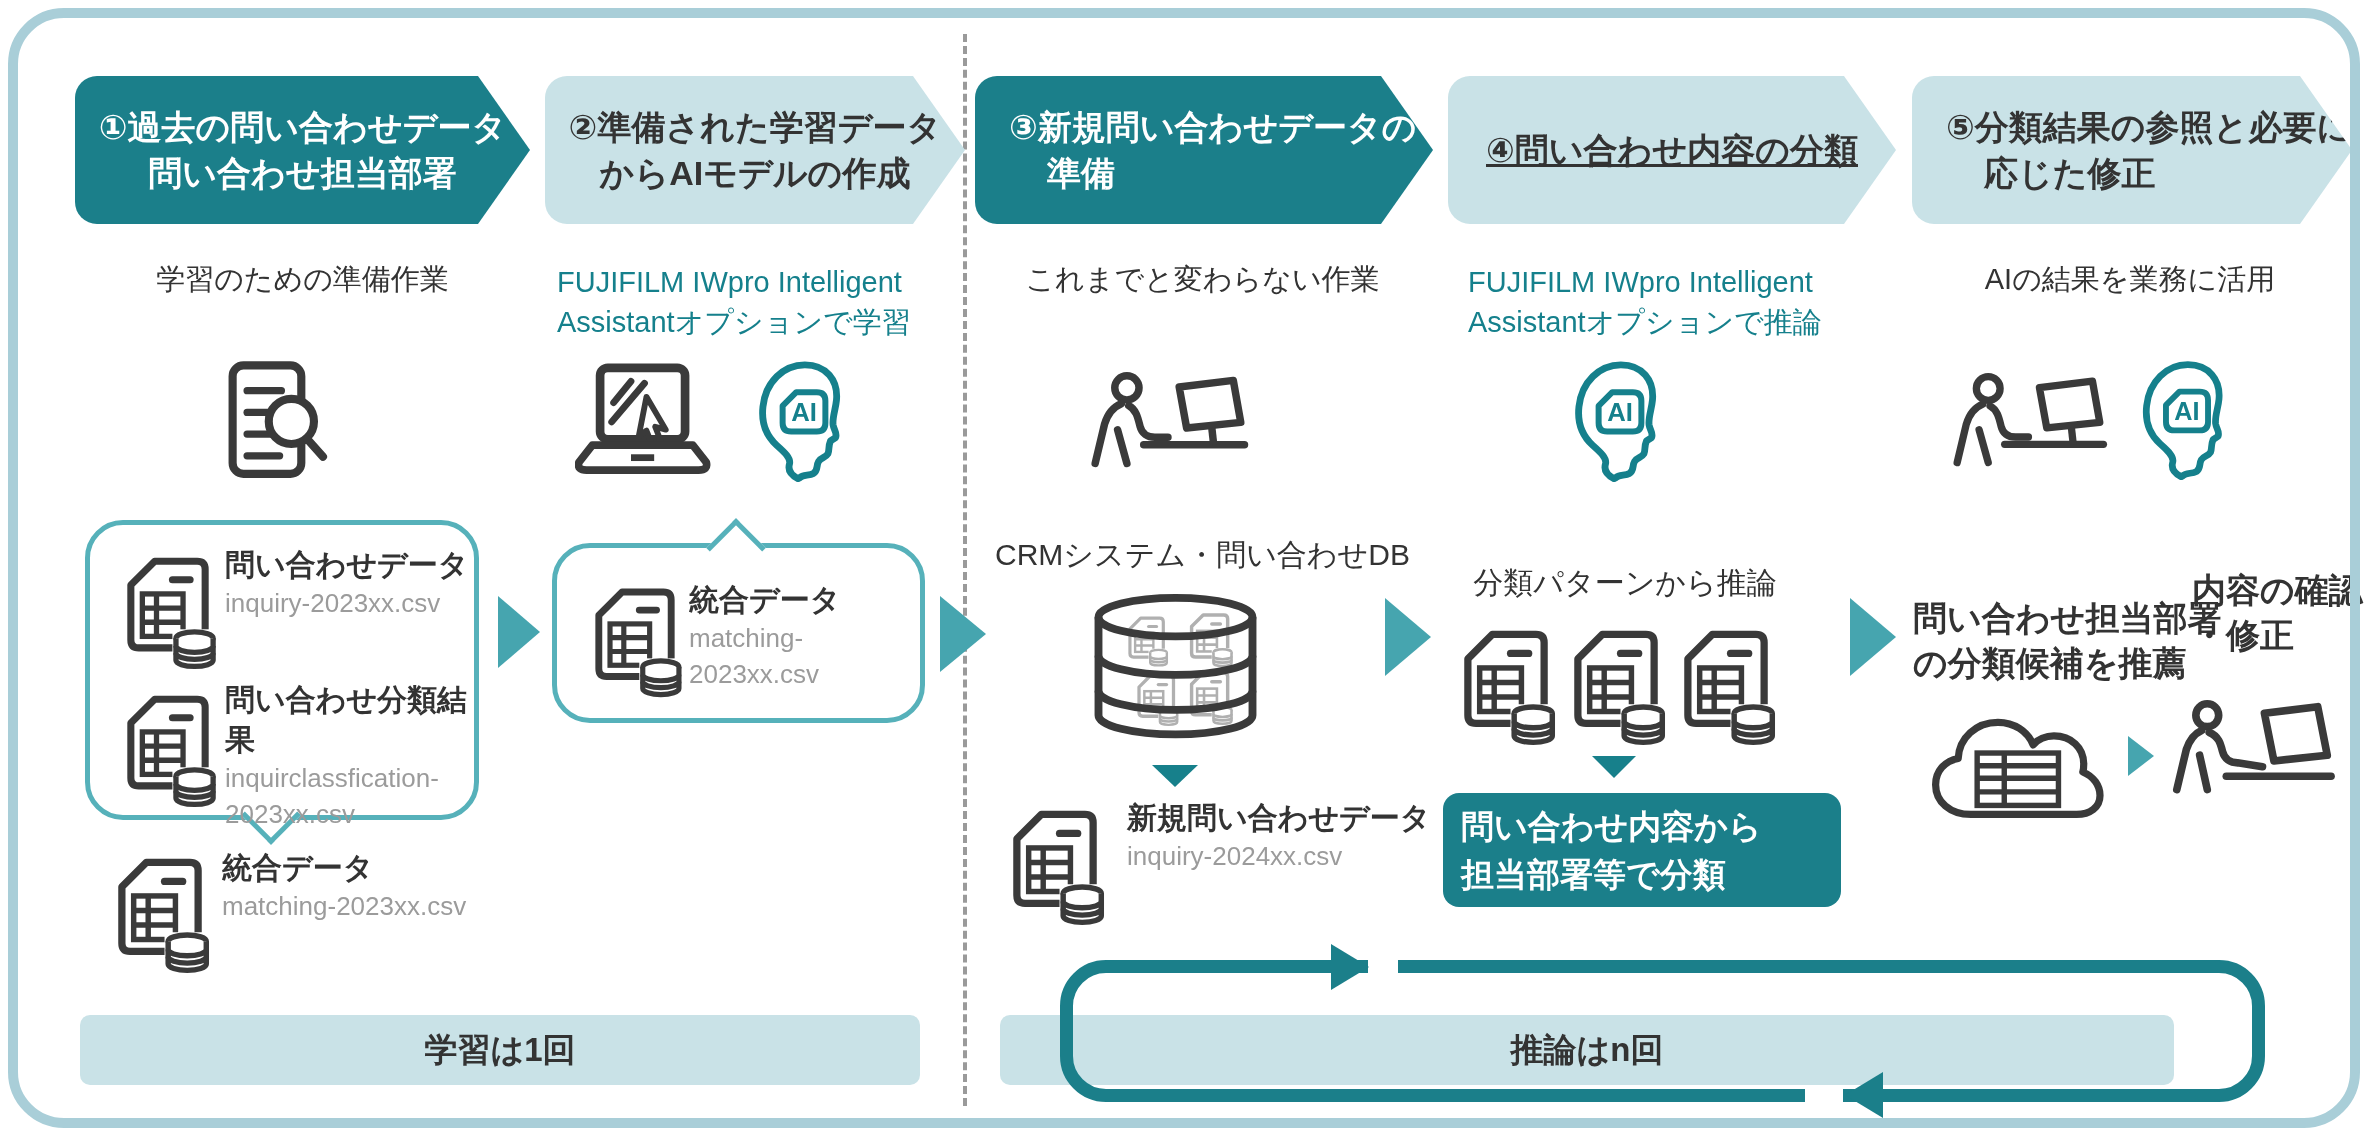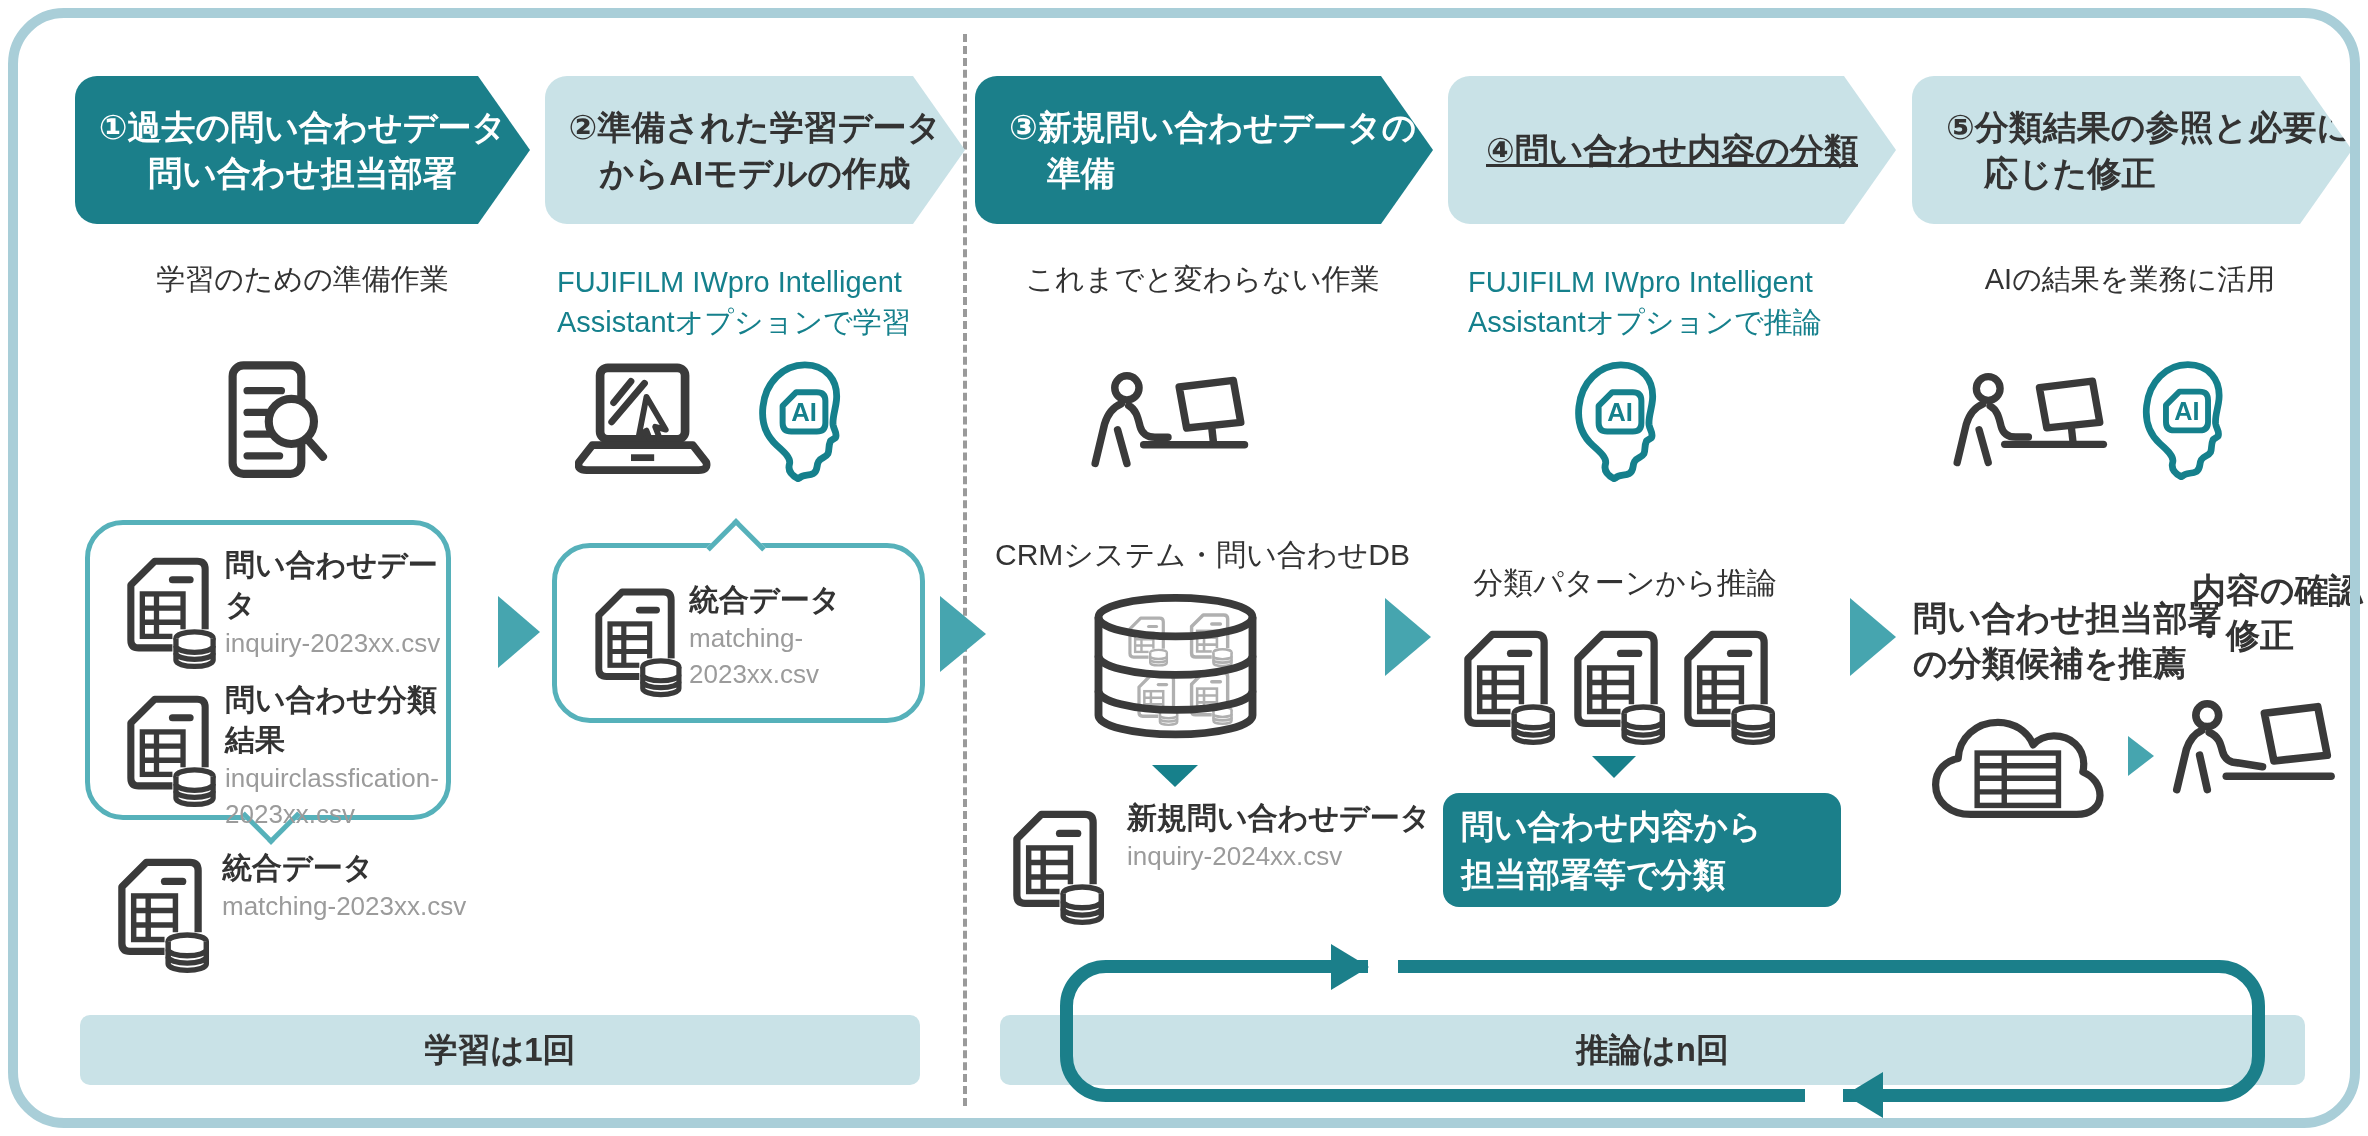--- a/index.html
+++ b/index.html
@@ -173,21 +173,21 @@
   <svg class="icon teal abs" style="left:1560px;top:358px;" width="120" height="124">
       <use href="#sym-ai-head"></use>
     </svg>
   <svg class="icon abs" style="left:1948px;top:372px;" width="160" height="98">
       <use href="#sym-person-desk"></use>
     </svg>
   <svg class="icon teal abs" style="left:2128px;top:358px;" width="118" height="122">
       <use href="#sym-ai-head"></use>
     </svg>
 
-  <div class="bubble" style="left:85px;top:520px;width:366px;height:300px;">
+  <div class="bubble" style="left:85px;top:520px;width:394px;height:300px;">
     <div class="tail down" style="left:160px;top:calc(100% - 21px);"></div>
     <svg class="icon abs" style="left:28px;top:30px;" width="100" height="115">
         <use href="#sym-file-db"></use>
       </svg>
     <div class="abs" style="left:135px;top:20px;">
       <div class="flabel">問い合わせデータ</div>
       <div class="fname">inquiry-2023xx.csv</div>
     </div>
     <svg class="icon abs" style="left:28px;top:168px;" width="100" height="115">
         <use href="#sym-file-db"></use>
@@ -267,21 +267,21 @@
       <use href="#sym-cloud-table"></use>
     </svg>
   <div class="arrow-r" style="left:2128px;top:736px;width:26px;height:40px;"></div>
   <svg class="icon abs" style="left:2165px;top:700px;" width="175" height="100">
       <use href="#sym-person-laptop"></use>
     </svg>
 
   <div class="pill" style="left:80px;width:840px;">
     <span>学習は1回</span>
   </div>
-  <div class="pill" style="left:1000px;width:1305px;">
+  <div class="pill" style="left:1000px;width:1174px;">
     <span>推論はn回</span>
   </div>
   <div class="loop">
     <div class="gap" style="left:295px;top:-13px;width:30px;"></div>
     <div class="ah" style="left:258px;top:-29px;width:38px;height:46px;clip-path:polygon(0 0,100% 50%,0 100%);"></div>
     <div class="gap" style="left:732px;bottom:-13px;width:38px;"></div>
     <div class="ah" style="left:772px;bottom:-29px;width:38px;height:46px;clip-path:polygon(100% 0,0 50%,100% 100%);"></div>
   </div>
 </div>
 

